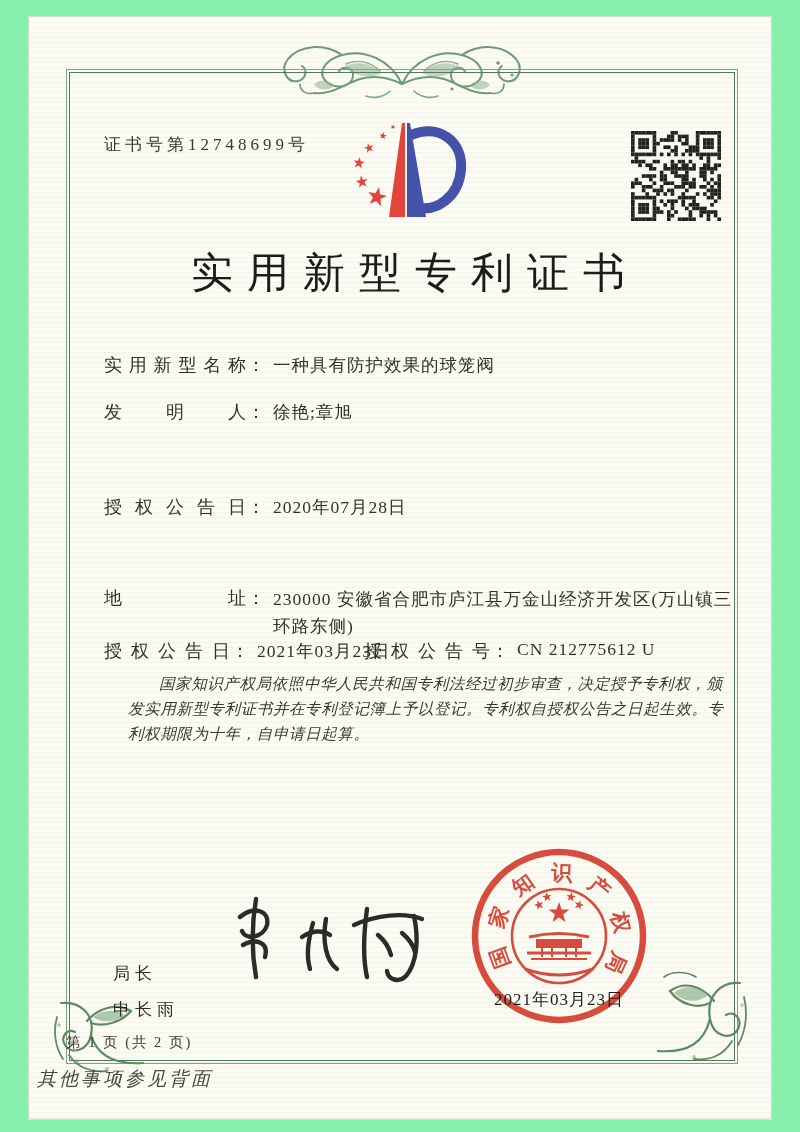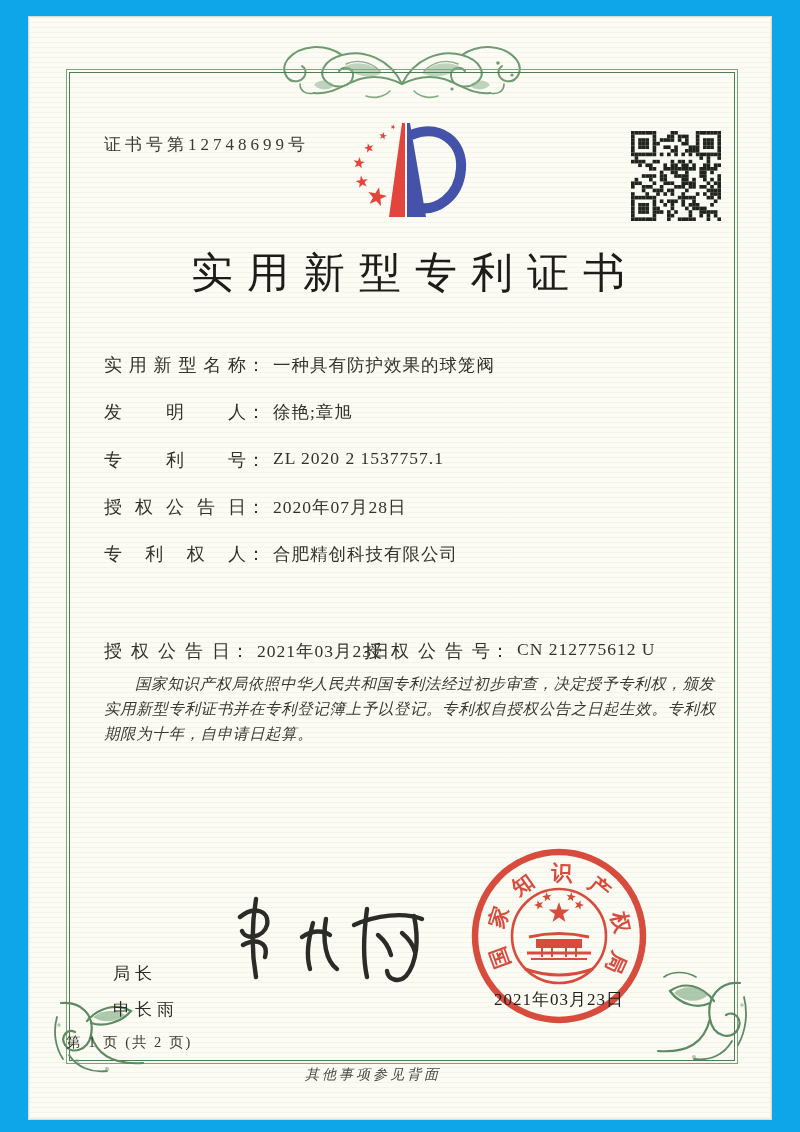--- a/index.html
+++ b/index.html
@@ -3,21 +3,21 @@
 <meta charset="utf-8">
 <style>
   * { margin:0; padding:0; box-sizing:border-box; }
   html,body { width:800px; height:1132px; }
   body {
     font-family: "Liberation Serif", "DejaVu Serif", serif;
     background:#ffffff;
     position:relative;
     overflow:hidden;
   }
-  .page { position:absolute; inset:0; background:#0ea5e9; }
+  .page { position:absolute; inset:0; background:#86efac; }
   
   .paper {
     position:absolute; left:28px; top:16px; width:744px; height:1104px;
     background:
       repeating-linear-gradient(180deg, rgba(125,160,120,0.08) 0 1px, rgba(0,0,0,0) 1px 5px),
       #fcfcf4;
     border:1px solid #d9ded4;
     box-shadow: 0 0 0 1px #eef1ea inset;
   }
   
@@ -49,36 +49,36 @@
   .val { display:inline-block; font-size:17.5px; letter-spacing:1px; vertical-align:top; }
   .val.wide { width:472px; white-space:normal; line-height:27px; }
   .row.grant .lab { width:126px; }
   .pair2 { position:absolute; left:260px; top:0; }
   .pair2 .lab { width:112px; }
   .body-text {
     position:absolute; left:75px; top:654px; width:624px;
     font-size:15.5px; line-height:25px; letter-spacing:0.6px;
     color:#3a382f; font-style:italic;
   }
-  .body-text p { text-indent:2em; }
+  .body-text p { text-indent:2em;margin-left:24px; }
   .signer { position:absolute; left:84px; top:898px; color:#2e2c26;margin-top:41px; }
   .signer div { font-size:17px; letter-spacing:5px; line-height:36px; }
   .signature { position:absolute; left:187px; top:866px; width:225px; height:110px; }
   .seal { position:absolute; left:434px; top:823px; width:192px; height:192px; opacity:0.9; }
   .seal-date {
     position:absolute; left:430px; top:971px; width:200px; text-align:center;
     font-size:17px; letter-spacing:1px; color:#1f1e1b;
   }
   .page-num {
     position:absolute; left:37px; top:1016px; width:672px; text-align:left;
     font-size:14.5px; letter-spacing:2px; color:#3a382f;
   }
   .back-note {
-    position:absolute; left:37px; top:1066px; width:672px; text-align:center;
-    font-size:14px; letter-spacing:3px; color:#4a473d; font-style:italic;
+    position:absolute; left:37px; top:1066px; width:672px; 
+    font-size:19px; letter-spacing:3px; color:#4a473d; font-style:italic;
   }
   .ornament-top { position:absolute; left:235px; top:12px; width:276px; height:86px; }
   .vine-bl { position:absolute; left:18px; top:978px; width:105px; height:92px; }
   .vine-br { position:absolute; left:622px; top:952px; width:105px; height:108px; }
   svg { display:block; }
 </style>
 </head>
 <body>
 
 <div class="page">
@@ -471,28 +471,25 @@
       </svg>
 
     <h1 class="title">实用新型专利证书</h1>
 
     <div class="row" style="top:383px">
       <span class="lab">发明人</span><span class="colon">：</span><span class="val">徐艳;章旭</span>
     </div>
     <div class="row" style="top:336px">
       <span class="lab">实用新型名称</span><span class="colon">：</span><span class="val">一种具有防护效果的球笼阀</span>
     </div>
-    <div class="row" style="top:431px">
-      <span class="lab">专利号</span><span class="colon">：</span><span class="val">ZL 2020 2 1537757.1</span>
-    </div>
     <div class="row" style="top:478px">
       <span class="lab">授权公告日</span><span class="colon">：</span><span class="val">2020年07月28日</span>
     </div>
-    <div class="row" style="top:525px">
-      <span class="lab">专利权人</span><span class="colon">：</span><span class="val">合肥精创科技有限公司</span>
+    <div class="row" style="top:569px">
+      <span class="lab">地址</span><span class="colon">：</span><span class="val wide">230000 安徽省合肥市庐江县万金山经济开发区(万山镇三环路东侧)</span>
     </div>
     <div class="row grant" style="top:622px">
       <span>
         <span class="lab">授权公告日</span><span class="colon">：</span><span class="val">2021年03月23日</span>
       </span>
       <span class="pair2">
         <span class="lab">授权公告号</span><span class="colon">：</span><span class="val">CN 212775612 U</span>
       </span>
     </div>
 

